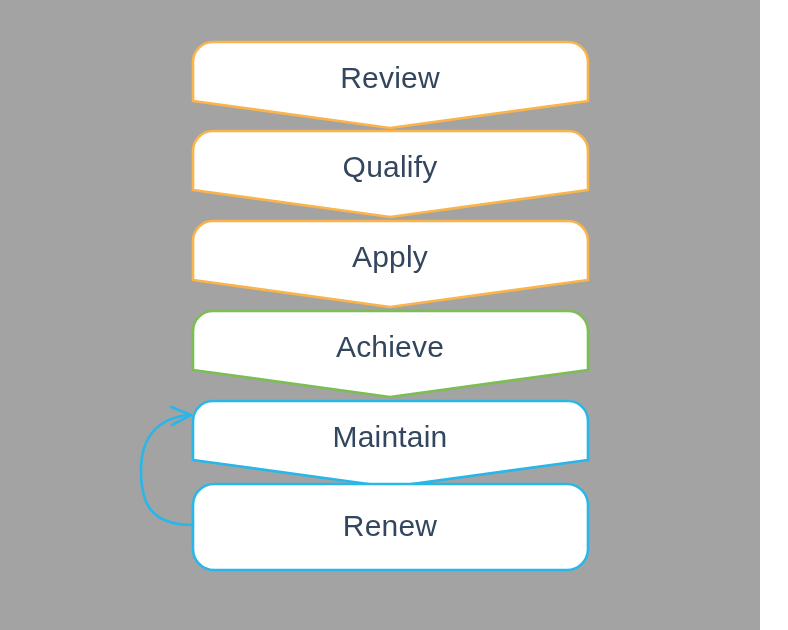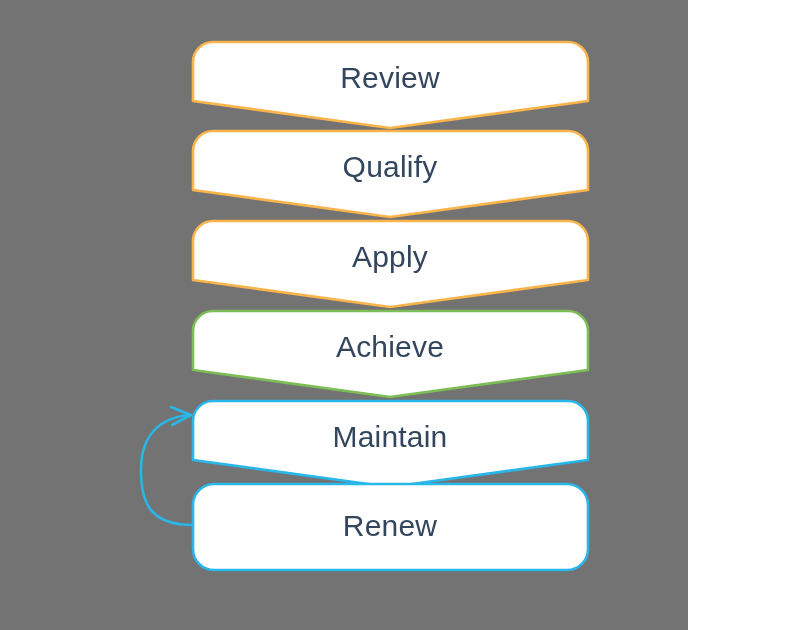--- a/index.html
+++ b/index.html
@@ -10,23 +10,23 @@
   }
   body {
     width: 788px;
     height: 630px;
     font-family: "Liberation Sans", sans-serif;
     overflow: hidden;
     position: relative;
   }
   #diagram-root {
     position: relative;
-    width: 688px;
+    width: 760px;
     height: 630px;
-    background: #737373;
+    background: #a3a3a3;
   }
   #funnel-svg {
     position: absolute;
     left: 0;
     top: 0;
     width: 788px;
     height: 630px;
     display: block;
   }
   .stage-shape {

